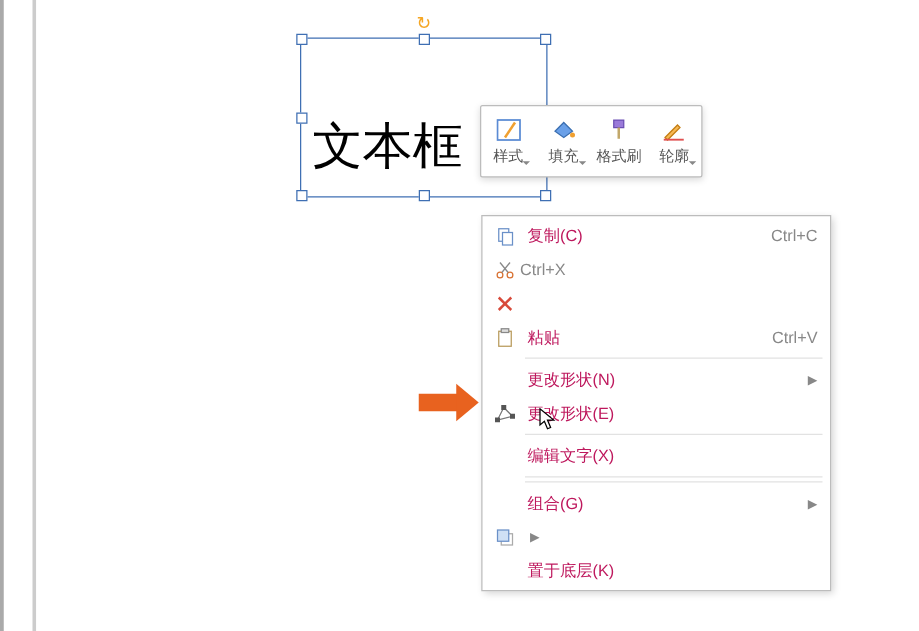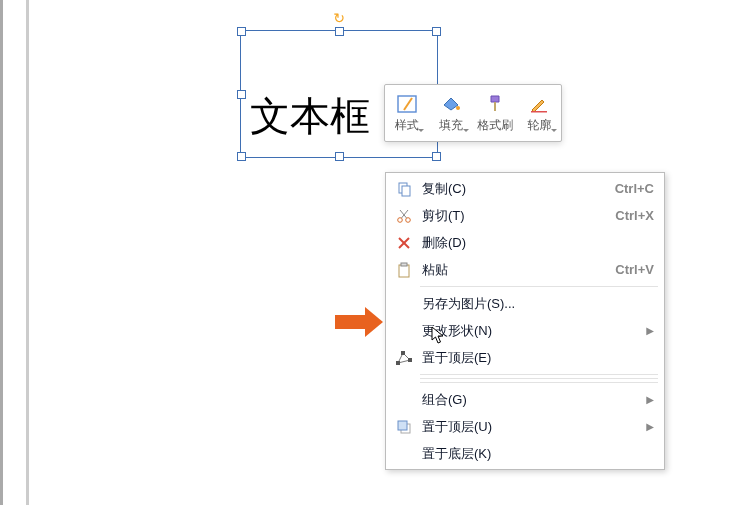--- a/index.html
+++ b/index.html
@@ -76,22 +76,22 @@
       background:#fff; border:1px solid #bcbcbc;
       box-shadow:2px 2px 6px rgba(0,0,0,.18);
       padding:2px 0;
     }
     .menu-item{
       display:flex; align-items:center;
       height:27px; padding:0 10px 0 6px;
       cursor:default;
     }
     .mi-icon{ width:24px; height:20px; display:flex; align-items:center; justify-content:center; color:#888;}
-    .mi-label{ flex:1; padding-left:6px; color:#0f172a; font-size:13px;}
-    .mi-short{ color:#888; font-size:13px;font-weight:bold;}
+    .mi-label{ flex:1; padding-left:6px; color:#be185d; font-size:13px;}
+    .mi-short{ color:#888; font-size:13px;}
     .mi-arrow{ color:#888; font-size:10px; padding-left:8px;}
     .sep{ height:1px; background:#e2e2e2; margin:3px 6px 3px 34px;}
     
     .annot-arrow{
       position:absolute; left:332px; top:307px; width:50px; height:30px;
     }
     .annot-arrow .shaft{
       position:absolute; left:0; top:8px; width:32px; height:14px; background:#e8621f;
     }
     .annot-arrow .head{
@@ -176,79 +176,76 @@
   </div>
   <div class="menu-item">
     <div class="mi-icon">
       <svg width="16" height="16">
           <circle cx="4" cy="12" r="2.3" fill="none" stroke="#d87030"></circle>
           <circle cx="12" cy="12" r="2.3" fill="none" stroke="#d87030"></circle>
           <line x1="5.5" y1="10" x2="12" y2="2" stroke="#888"></line>
           <line x1="10.5" y1="10" x2="4" y2="2" stroke="#888"></line>
         </svg>
     </div>
-    <span class="mi-label">剪切(T)</span>
     <span class="mi-short">Ctrl+X</span>
   </div>
   <div class="menu-item">
     <div class="mi-icon">
       <svg width="14" height="14">
           <line x1="2" y1="2" x2="12" y2="12" stroke="#d84a3a" stroke-width="2"></line>
           <line x1="12" y1="2" x2="2" y2="12" stroke="#d84a3a" stroke-width="2"></line>
         </svg>
     </div>
-    <span class="mi-label">删除(D)</span>
   </div>
   <div class="menu-item">
     <div class="mi-icon">
       <svg width="16" height="16">
           <rect x="3" y="3" width="10" height="12" fill="none" stroke="#b89a5a"></rect>
           <rect x="5" y="1" width="6" height="3" fill="#ddd" stroke="#888"></rect>
         </svg>
     </div>
     <span class="mi-label">粘贴</span>
     <span class="mi-short">Ctrl+V</span>
   </div>
   <div class="sep"></div>
-  <div class="menu-item">
-    <div class="mi-icon"></div>
-    <span class="mi-label">另存为图片(S)...</span>
-  </div>
   <div class="menu-item">
     <div class="mi-icon"></div>
     <span class="mi-label">更改形状(N)</span>
     <span class="mi-arrow">▶</span>
   </div>
   <div class="menu-item">
     <div class="mi-icon">
       <svg width="16" height="14">
           <polygon points="2,12 7,2 14,9" fill="none" stroke="#777"></polygon>
           <rect x="0" y="10" width="4" height="4" fill="#555"></rect>
           <rect x="5" y="0" width="4" height="4" fill="#555"></rect>
           <rect x="12" y="7" width="4" height="4" fill="#555"></rect>
         </svg>
     </div>
-    <span class="mi-label">置于顶层(E)</span>
-  </div>
-  <div class="sep"></div>
+    <span class="mi-label">更改形状(E)</span>
+  </div>
+  <div class="sep"></div>
+  <div class="menu-item">
+    <div class="mi-icon"></div>
+    <span class="mi-label">编辑文字(X)</span>
+  </div>
   <div class="sep"></div>
   <div class="sep"></div>
   <div class="menu-item">
     <div class="mi-icon"></div>
     <span class="mi-label">组合(G)</span>
     <span class="mi-arrow">▶</span>
   </div>
   <div class="menu-item">
     <div class="mi-icon">
       <svg width="16" height="16">
           <rect x="5" y="5" width="9" height="9" fill="none" stroke="#aaa"></rect>
           <rect x="2" y="2" width="9" height="9" fill="#cfe0f5" stroke="#6a90c8"></rect>
         </svg>
     </div>
-    <span class="mi-label">置于顶层(U)</span>
     <span class="mi-arrow">▶</span>
   </div>
   <div class="menu-item">
     <div class="mi-icon">
       
     </div>
     <span class="mi-label">置于底层(K)</span>
 
   </div>
 </div>

